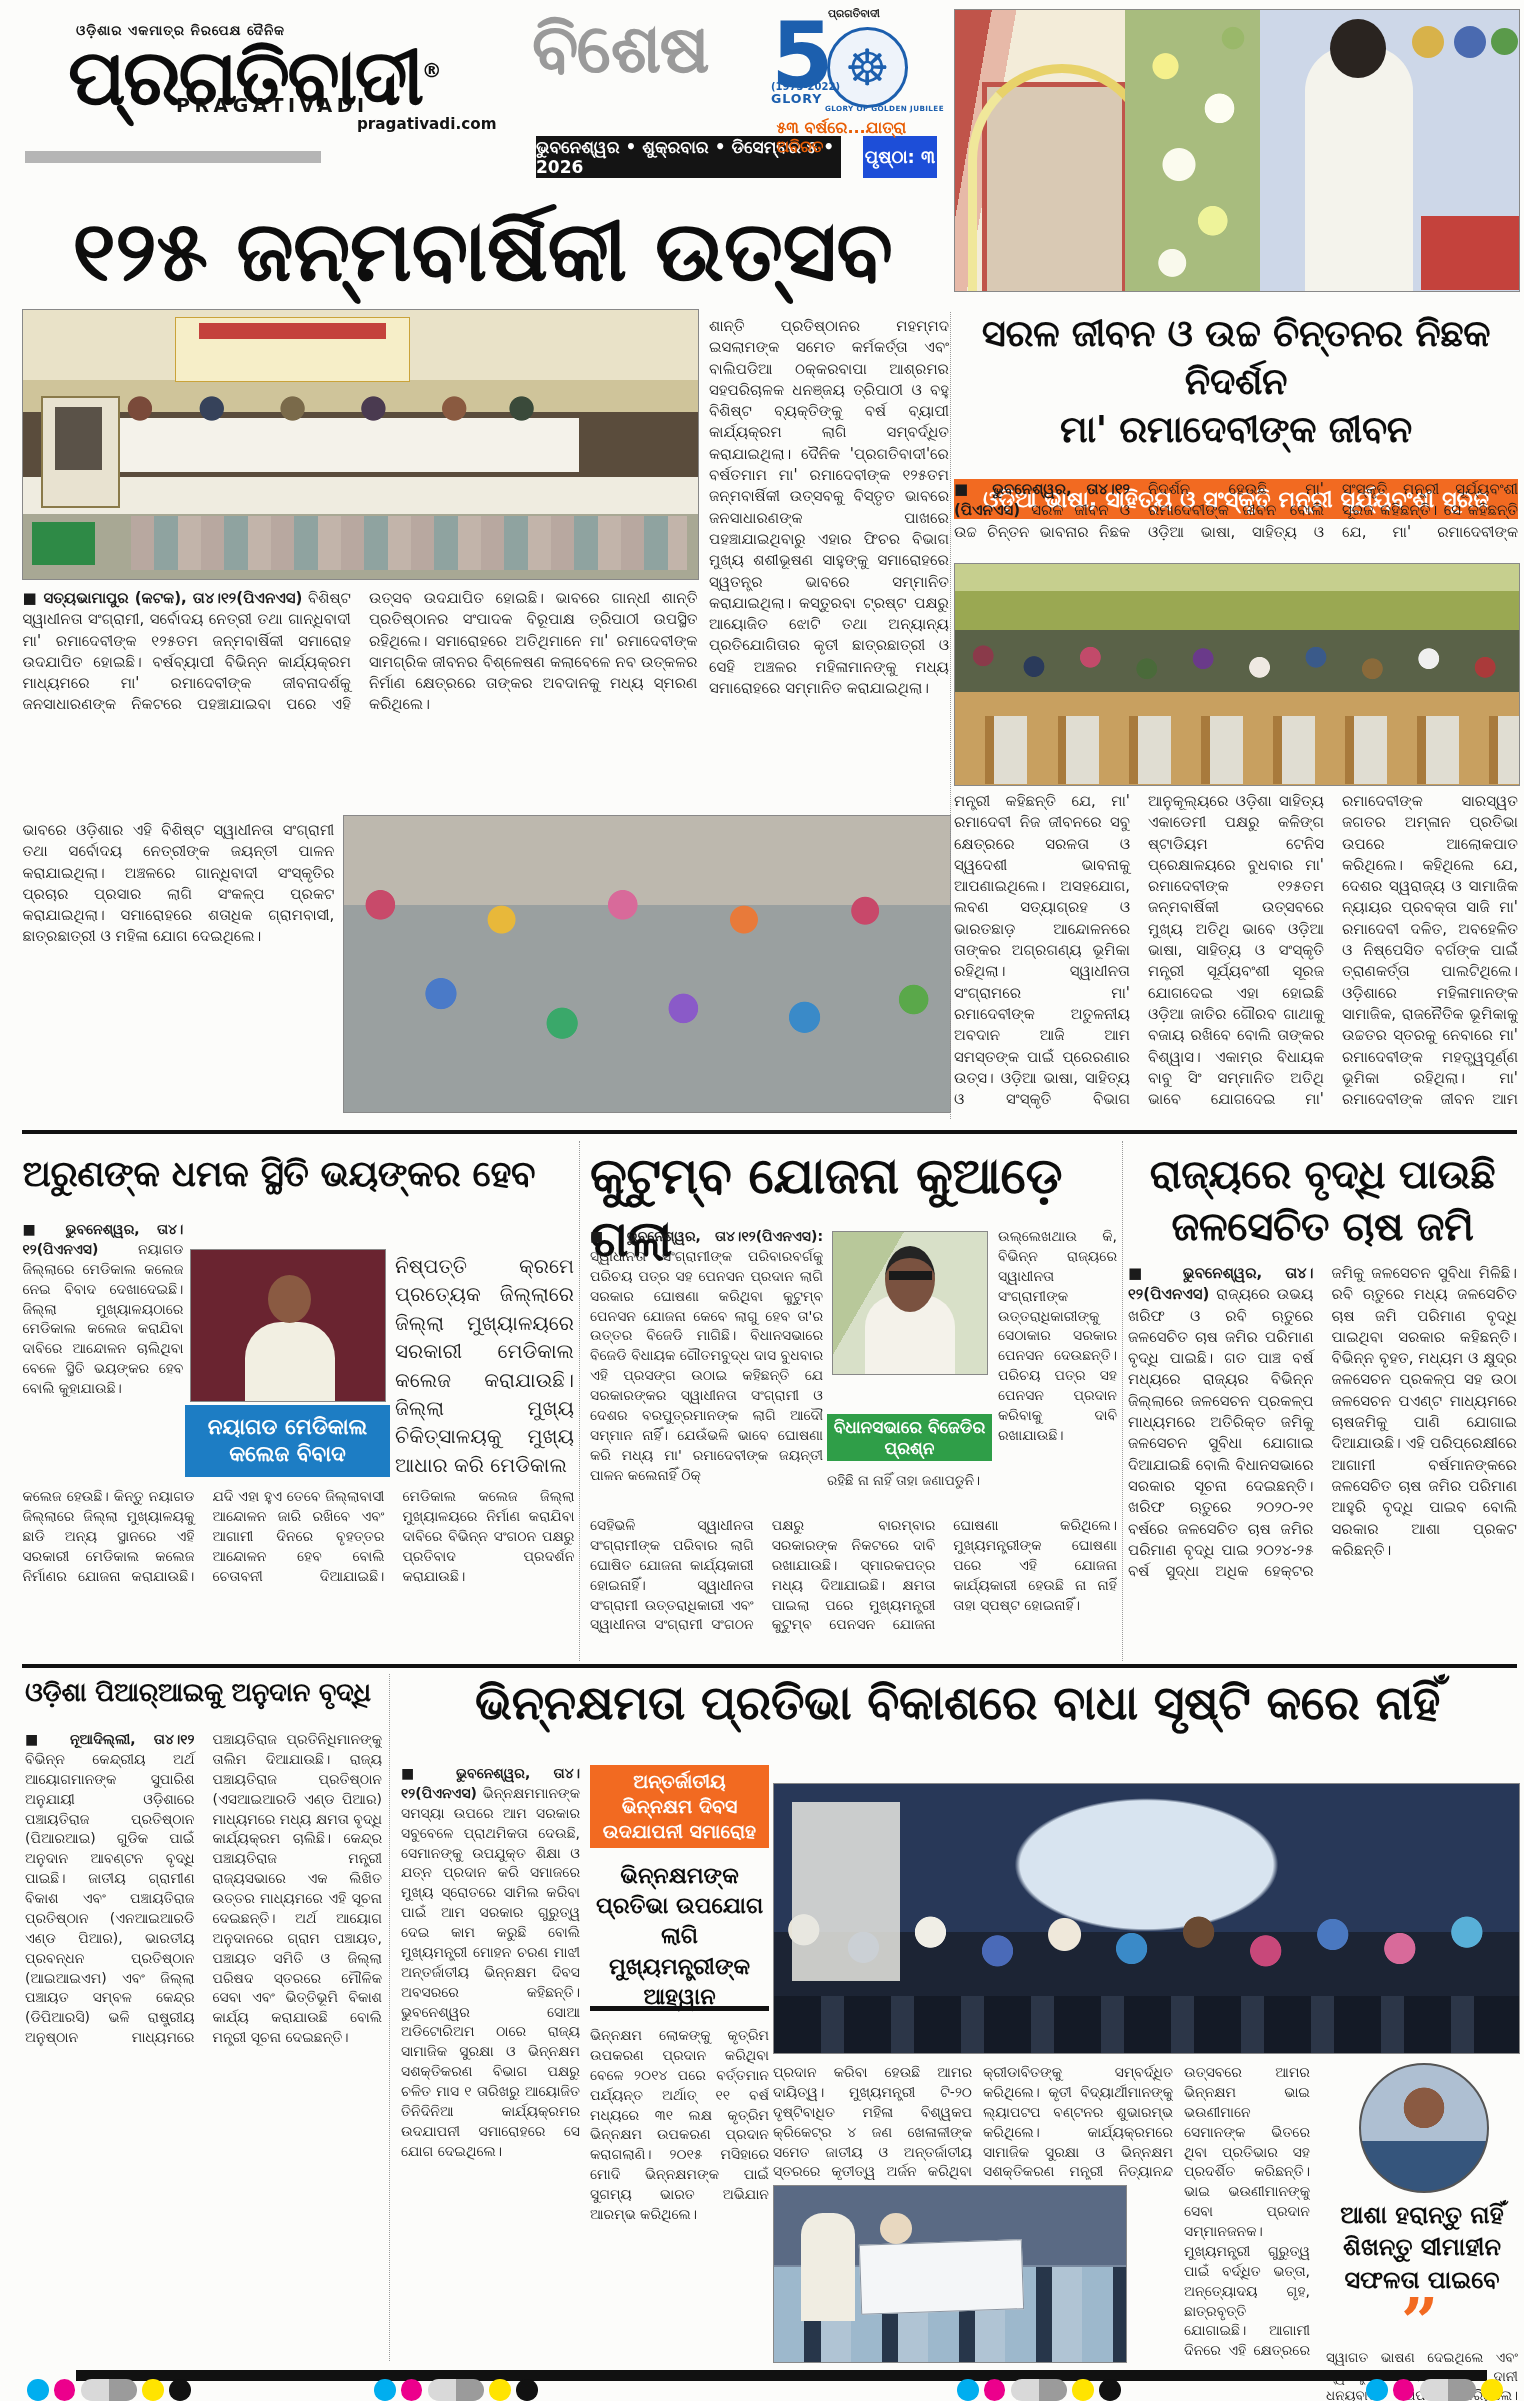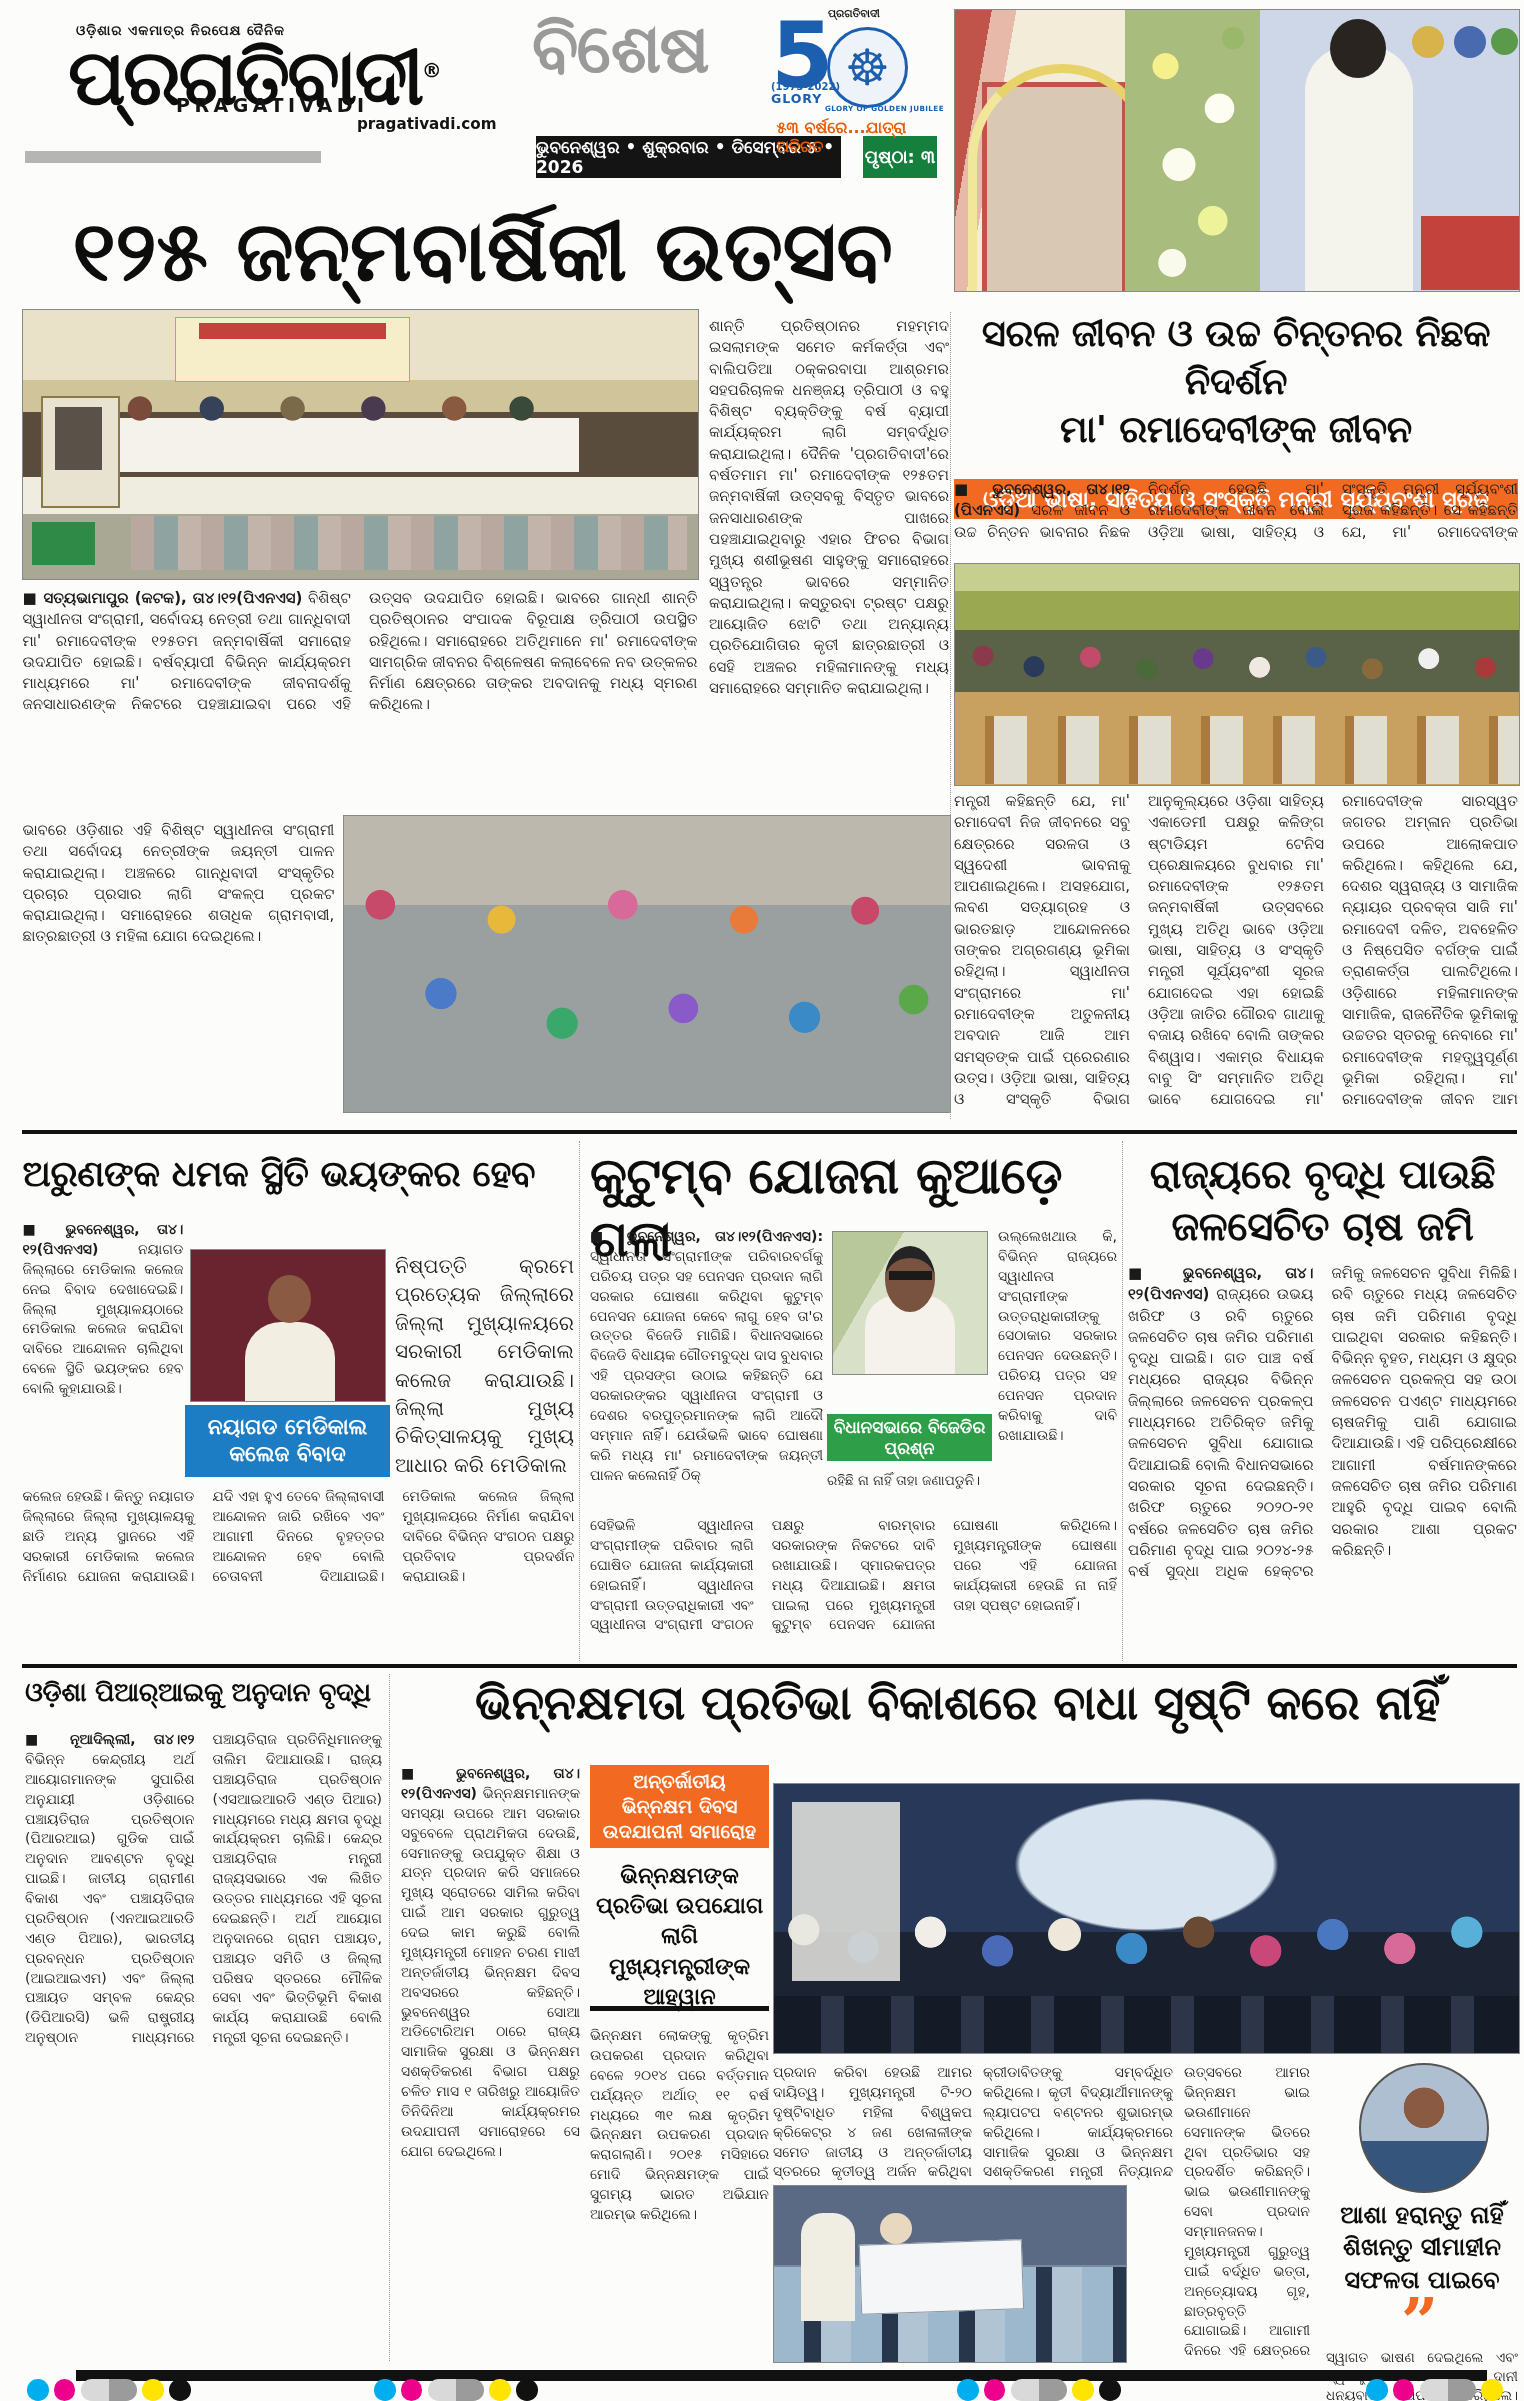--- a/index.html
+++ b/index.html
@@ -28,21 +28,21 @@
 
 <div id="page">
 
   <div class="abs" style="left:76px;top:21.5px;font-size:13.5px;font-weight:600;letter-spacing:0.9px;">ଓଡ଼ିଶାର ଏକମାତ୍ର ନିରପେକ୍ଷ ଦୈନିକ</div>
   <div class="abs" style="left:68px;top:32px;font-size:77px;font-weight:800;letter-spacing:-2.7px;color:#0c0c0c;line-height:1.2;"><span>ପ୍ରଗତିବାଦୀ</span><sup style="font-size:20px;">®</sup></div>
   <div class="abs" style="left:25px;top:151px;width:296px;height:11.7px;background:#b5b5b5;"></div>
   <div class="abs" style="left:176px;top:94px;font-size:19px;font-weight:800;letter-spacing:4.5px;">PRAGATIVADI</div>
   <div class="abs" style="left:357px;top:115px;font-size:15.2px;font-weight:700;">pragativadi.com</div>
   <div class="abs" style="left:532px;top:9px;font-size:68px;font-weight:800;color:#9a9a9a;letter-spacing:-1.8px;">ବିଶେଷ</div>
   <div class="abs" style="left:536px;top:136px;width:305px;height:42px;background:#141414;color:#fff;font-size:17px;font-weight:600;display:flex;align-items:center;justify-content:center;">ଭୁବନେଶ୍ୱର • ଶୁକ୍ରବାର • ଡିସେମ୍ବର ୫ • 2026</div>
-  <div class="abs" style="left:863px;top:136px;width:74px;height:42px;background:#15803d;color:#fff;font-size:18px;font-weight:600;display:flex;align-items:center;justify-content:center;">ପୃଷ୍ଠା: ୩</div>
+  <div class="abs" style="left:863px;top:136px;width:74px;height:42px;background:#1d4ed8;color:#fff;font-size:18px;font-weight:600;display:flex;align-items:center;justify-content:center;">ପୃଷ୍ଠା: ୩</div>
 
   <div class="abs" style="left:771px;top:7.2px;width:179px;height:130px;">
     <div class="abs" style="left:57px;top:0;font-size:10.8px;font-weight:800;">ପ୍ରଗତିବାଦୀ</div>
     <div class="abs" style="left:0;top:1.8px;font-size:90px;font-weight:800;color:#1c5fae;line-height:1.05;">5</div>
     <div class="abs" style="left:56px;top:20px;width:75px;height:75px;border-radius:50%;border:3.6px solid #1c5fae;color:#1c5fae;font-size:50px;display:flex;align-items:center;justify-content:center;background:#eef3fa;">☸</div>
     <div class="abs" style="left:0;top:74px;font-size:10px;font-weight:700;color:#1c5fae;">(1973-2022)</div>
     <div class="abs" style="left:0;top:84px;font-size:12.6px;font-weight:800;color:#1c5fae;letter-spacing:0.9px;">GLORY</div>
     <div class="abs" style="left:54px;top:97px;font-size:7.2px;font-weight:700;color:#1c5fae;letter-spacing:0.4px;">GLORY OF GOLDEN JUBILEE</div>
     <div class="abs" style="left:5.4px;top:111px;width:174px;font-size:16px;font-weight:700;color:#e85d04;">୫୩ ବର୍ଷରେ...ଯାତ୍ରା ଅବିରତ</div>
   </div>

